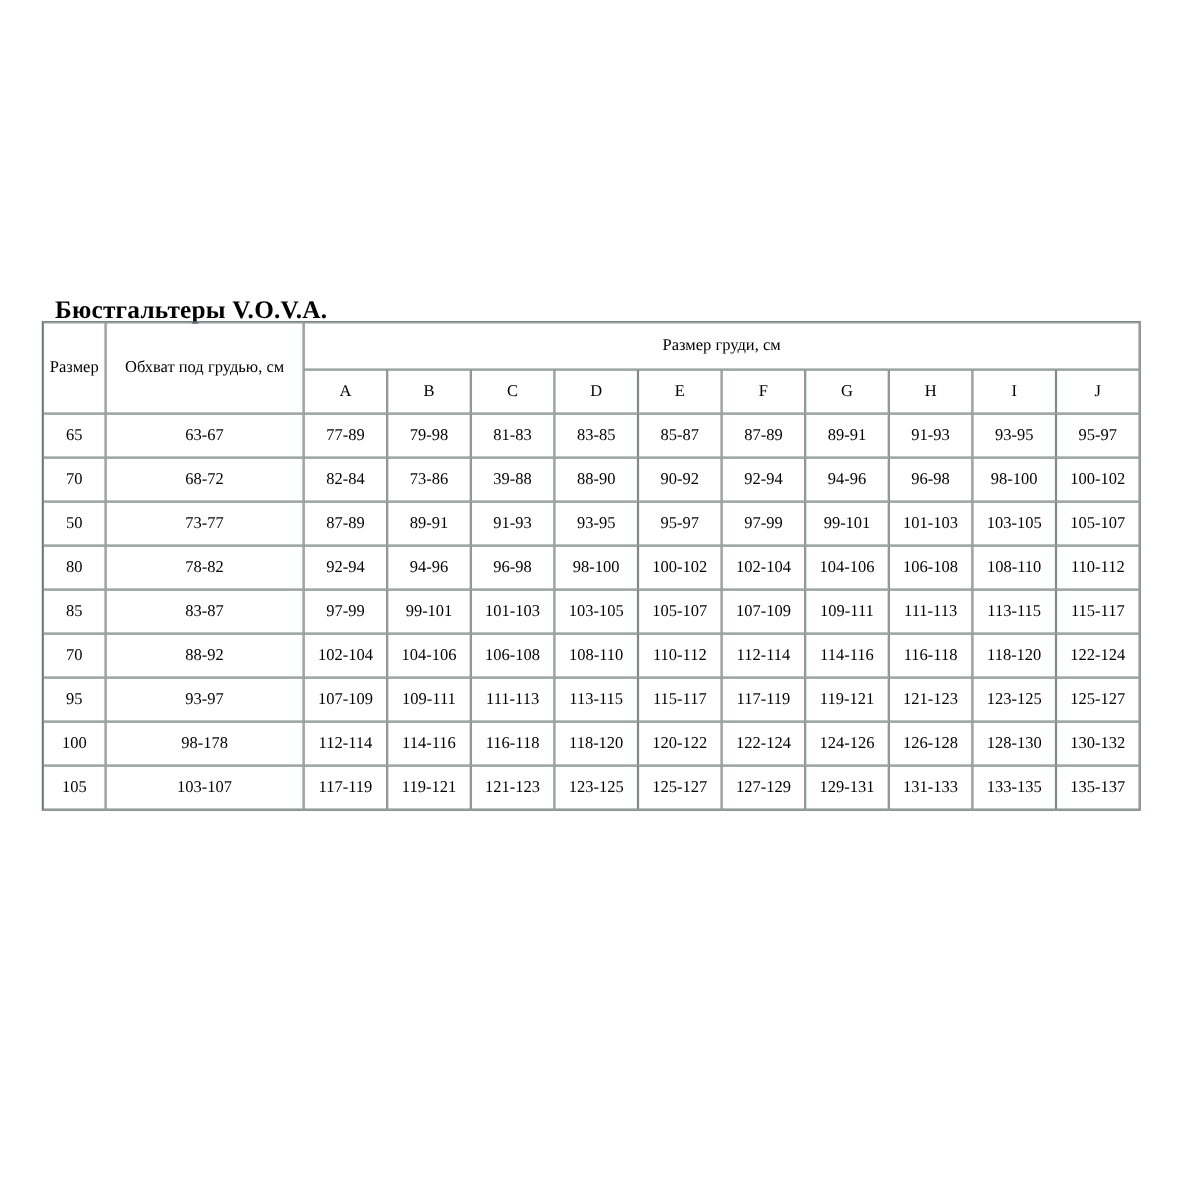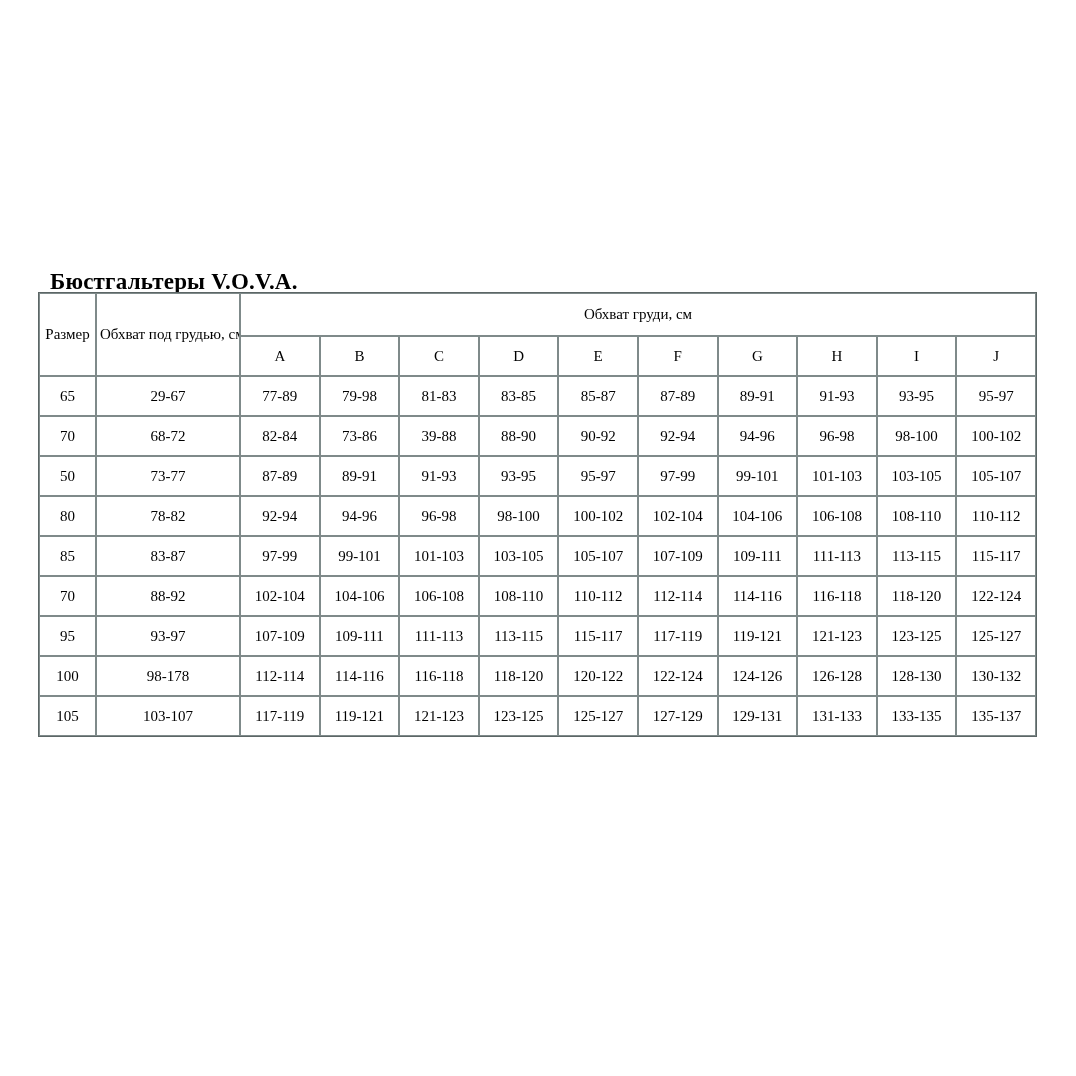--- a/index.html
+++ b/index.html
@@ -42,56 +42,56 @@
     box-sizing: border-box;
     border: 1px solid #7f8a8a;
     font-weight: normal;
     text-align: center;
     vertical-align: middle;
     padding: 2px 3px;
     overflow: hidden;
     white-space: nowrap;
   }
   th.col-size   { width: 57px; }
-  th.col-underbust { width: 144px; }
+  th.col-underbust { width: 180px; }
   th.group-header-cell { height: 43px; }
   tr.cup-header-row th { height: 40px; }
   tbody td { height: 40px; }
 </style>
 </head>
 <body>
 
 <div class="page">
 
   <h1 class="title">Бюстгальтеры V.O.V.A.</h1>
 
   <table class="size-table">
     <thead>
       <tr>
         <th rowspan="2" class="col-size">Размер</th>
         <th rowspan="2" class="col-underbust">Обхват под грудью, см</th>
-        <th colspan="10" class="group-header-cell">Обхват груди, см</th>
+        <th colspan="10" class="group-header-cell">Размер груди, см</th>
       </tr>
       <tr id="cup-header-row" class="cup-header-row">
           <th>A</th>
           <th>B</th>
           <th>C</th>
           <th>D</th>
           <th>E</th>
           <th>F</th>
           <th>G</th>
           <th>H</th>
           <th>I</th>
           <th>J</th>
         </tr>
     </thead>
     <tbody id="table-body">
         <tr>
           <td>65</td>
-          <td>29-67</td>
+          <td>63-67</td>
           <td>77-89</td>
           <td>79-98</td>
           <td>81-83</td>
           <td>83-85</td>
           <td>85-87</td>
           <td>87-89</td>
           <td>89-91</td>
           <td>91-93</td>
           <td>93-95</td>
           <td>95-97</td>

